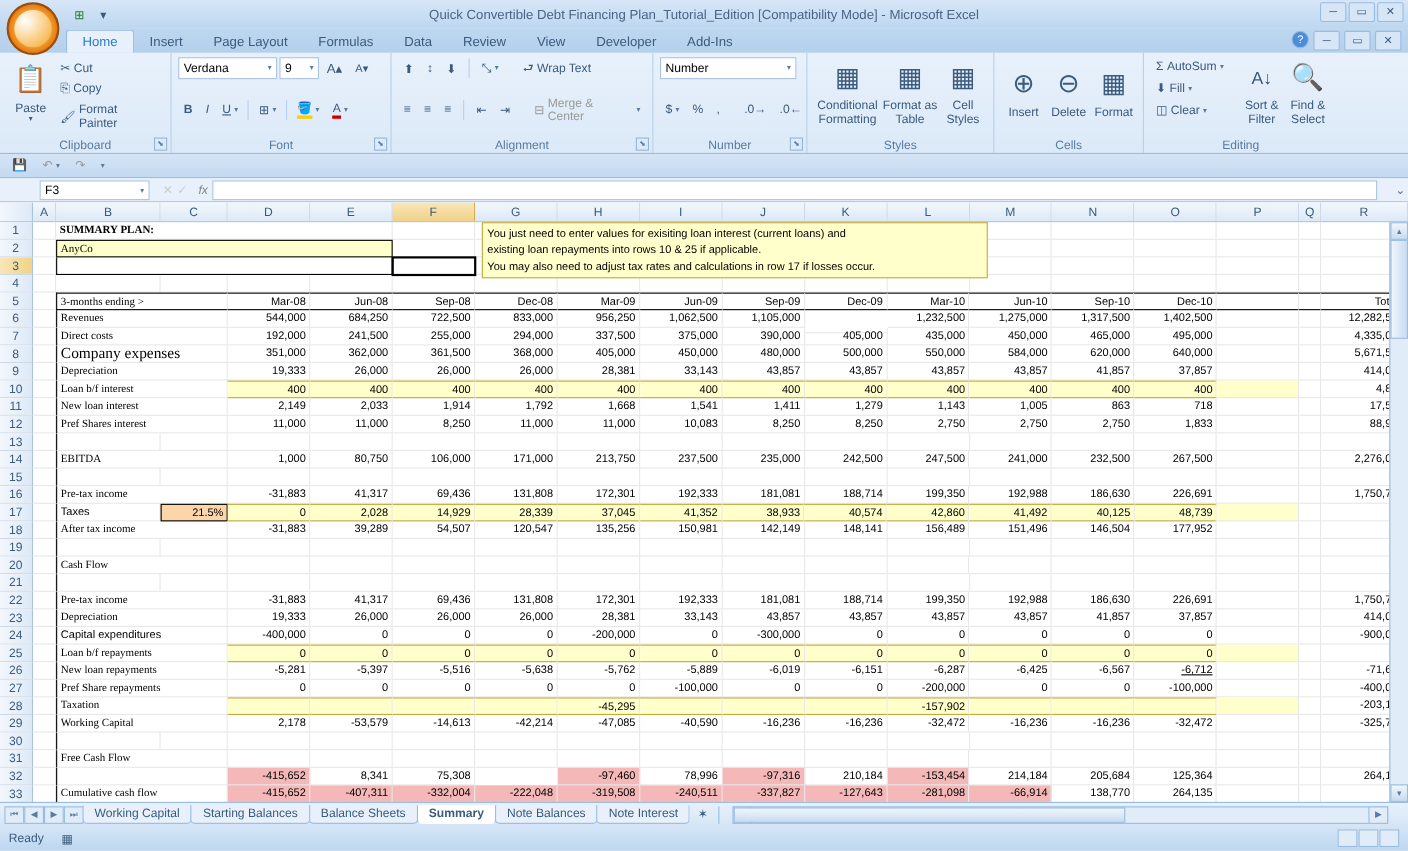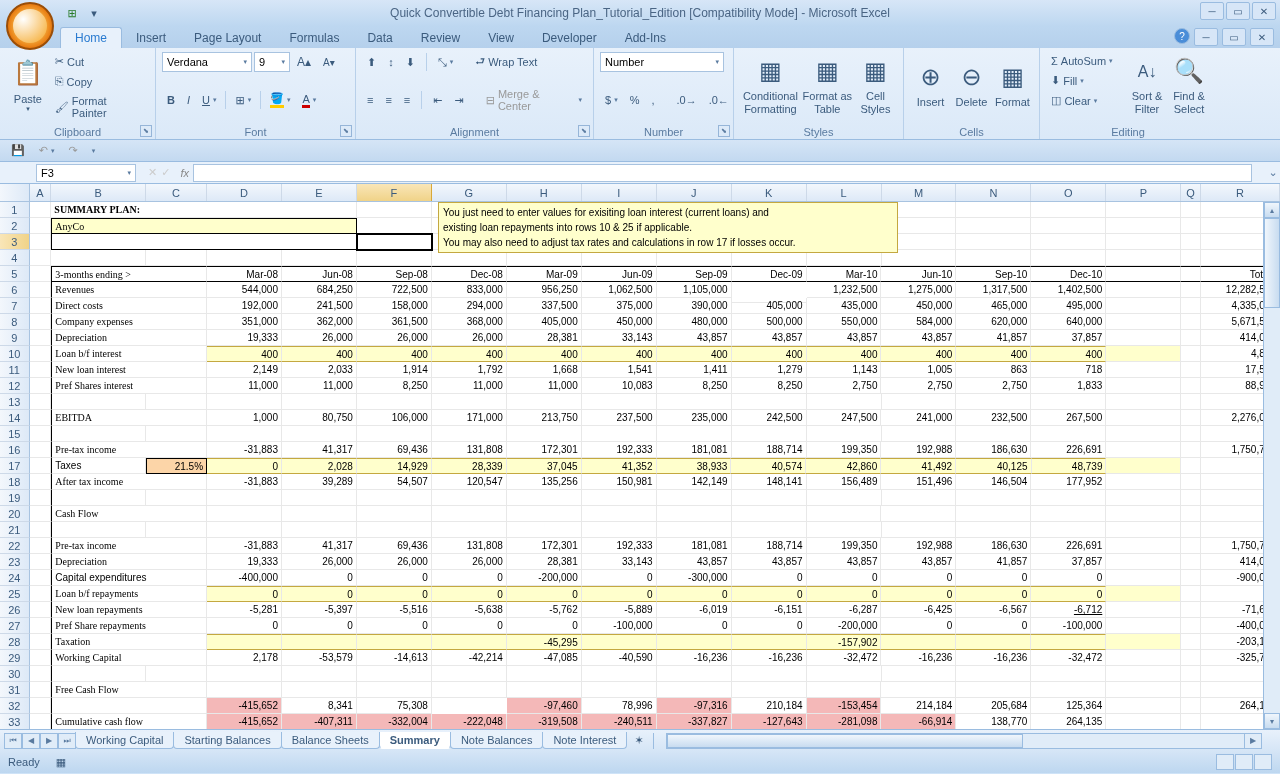--- a/index.html
+++ b/index.html
@@ -451,38 +451,38 @@
         <div class="cell " style="width:76px;"></div>
         <div class="cell " style="width:20px;"></div>
         <div class="cell r br" style="width:80px;">12,282,500</div>
       </div>
       <div class="row">
         <div class="row-hdr">7</div>
         <div class="cell " style="width:22px;"></div>
         <div class="cell bl" style="width:158px;font-family:Verdana;font-size:10px">Direct costs</div>
         <div class="cell r " style="width:76px;">192,000</div>
         <div class="cell r " style="width:76px;">241,500</div>
-        <div class="cell r " style="width:76px;">158,000</div>
+        <div class="cell r " style="width:76px;">255,000</div>
         <div class="cell r " style="width:76px;">294,000</div>
         <div class="cell r " style="width:76px;">337,500</div>
         <div class="cell r " style="width:76px;">375,000</div>
         <div class="cell r " style="width:76px;">390,000</div>
         <div class="cell r " style="width:76px;">405,000</div>
         <div class="cell r " style="width:76px;">435,000</div>
         <div class="cell r " style="width:76px;">450,000</div>
         <div class="cell r " style="width:76px;">465,000</div>
         <div class="cell r " style="width:76px;">495,000</div>
         <div class="cell " style="width:76px;"></div>
         <div class="cell " style="width:20px;"></div>
         <div class="cell r br" style="width:80px;">4,335,000</div>
       </div>
       <div class="row">
         <div class="row-hdr">8</div>
         <div class="cell " style="width:22px;"></div>
-        <div class="cell bl" style="width:158px;font-family:Verdana;font-size:10px">Company expenses</div>
+        <div class="cell bl" style="width:158px;font-family:Verdana;font-size:14px">Company expenses</div>
         <div class="cell r " style="width:76px;">351,000</div>
         <div class="cell r " style="width:76px;">362,000</div>
         <div class="cell r " style="width:76px;">361,500</div>
         <div class="cell r " style="width:76px;">368,000</div>
         <div class="cell r " style="width:76px;">405,000</div>
         <div class="cell r " style="width:76px;">450,000</div>
         <div class="cell r " style="width:76px;">480,000</div>
         <div class="cell r " style="width:76px;">500,000</div>
         <div class="cell r " style="width:76px;">550,000</div>
         <div class="cell r " style="width:76px;">584,000</div>

